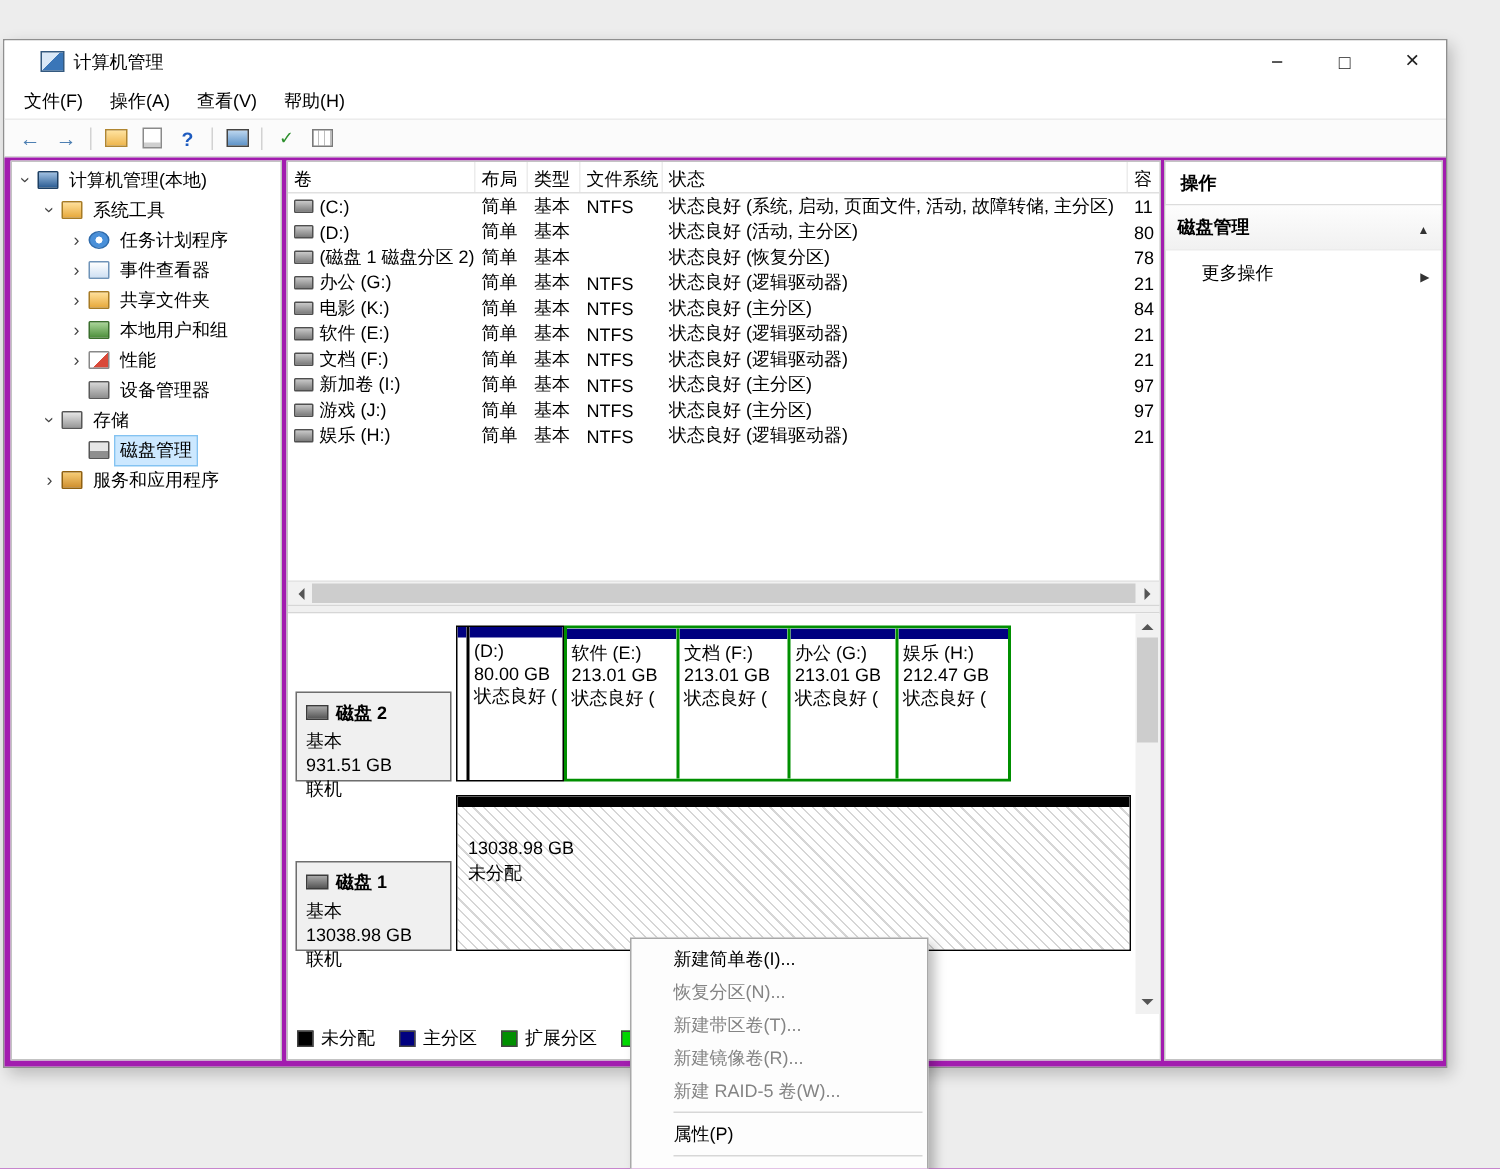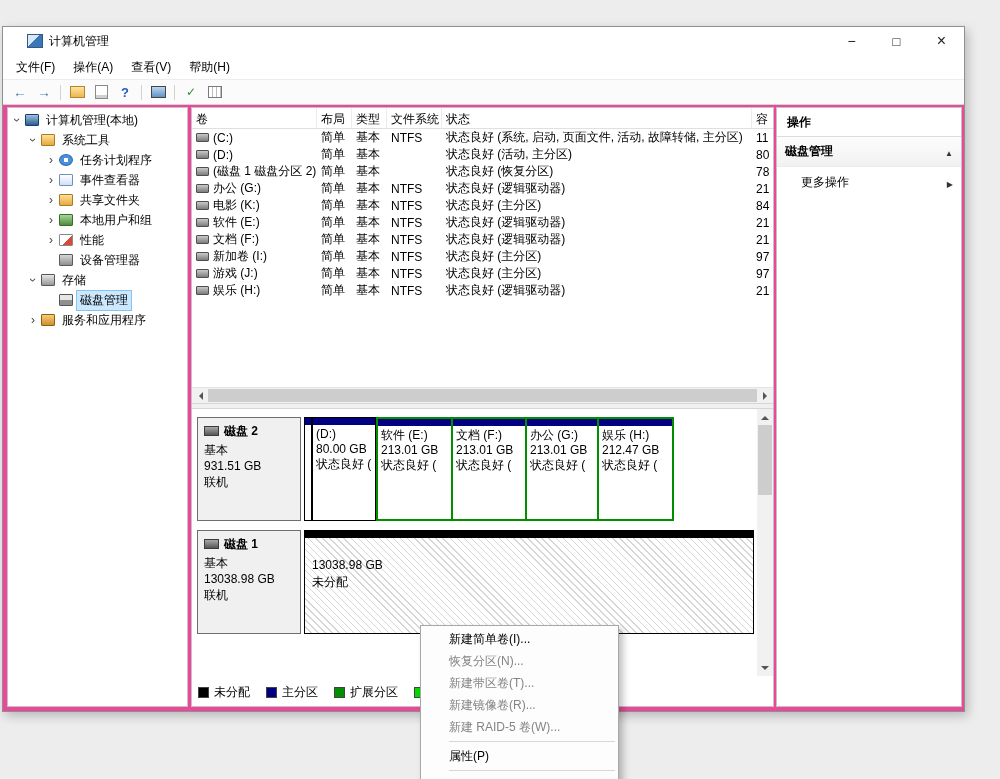--- a/index.html
+++ b/index.html
@@ -28,21 +28,21 @@
   .ic-arrow { color:#4d7fb2; font-weight:bold; font-size:14px; }
   .ic-folder { width:15px; height:12px; background:linear-gradient(#ffe3a0,#eeb64e); border:1px solid #b08631; }
   .ic-doc { width:13px; height:14px; background:#fff; border:1px solid #8a8a8a; box-shadow:inset 0 -3px 0 #cfcfcf; }
   .ic-help { color:#1d5bbf; font-weight:bold; font-size:13px; }
   .ic-monitor { width:15px; height:12px; border:1px solid #444; background:linear-gradient(#bcd6ef,#5e93c8); }
   .ic-check { color:#2c8f2c; font-weight:bold; font-size:12px; }
   .ic-grid { width:14px; height:12px; border:1px solid #7a7a7a;
              background:repeating-linear-gradient(90deg,#fff 0 3px,#bdbdbd 3px 4px); }
 
   
-  .content { position:absolute; left:0; right:0; top:78px; bottom:0; background:#ec4899; }
+  .content { position:absolute; left:0; right:0; top:78px; bottom:0; background:#a21caf; }
 
   
   .tree-pane { position:absolute; left:4px; top:2px; width:181px; bottom:4px;
                background:#fff; border:1px solid #c3c3c3; padding-top:2px; overflow:hidden; }
   .titem { height:20px; display:flex; align-items:center; white-space:nowrap; }
   .lvl0 { padding-left:3px; } .lvl1 { padding-left:19px; } .lvl2 { padding-left:37px; }
   .exp { width:12px; flex:none; text-align:center; color:#444; font-size:12px; line-height:10px; }
   .exp-c::before { content:"›"; }
   .exp-e::before { content:"›"; display:inline-block; transform:rotate(90deg); }
   .ticon { width:14px; height:12px; flex:none; margin:0 4px 0 2px; border-radius:1px; }
@@ -83,21 +83,21 @@
   .tri-r { width:0; height:0; border:4px solid transparent; border-left-color:#555; margin-left:3px; }
   .tri-u { width:0; height:0; border:4px solid transparent; border-bottom-color:#555; margin-bottom:3px; }
   .tri-d { width:0; height:0; border:4px solid transparent; border-top-color:#555; margin-top:3px; }
   .hsb .thumb { position:absolute; left:16px; right:16px; top:1px; bottom:1px; background:#cdcdcd; }
 
   .splitter { height:6px; background:#f0f0f0; flex:none; border-top:1px solid #d6d6d6; border-bottom:1px solid #d6d6d6; }
 
   .graph-sec { flex:1; position:relative; background:#fff; overflow:hidden; }
   .graph-scroll { position:absolute; left:0; right:16px; top:0; bottom:30px; padding:8px 0 0 5px; overflow:hidden; }
   .disk { display:flex; margin-bottom:9px; height:104px; }
-  .dlabel { width:104px; flex:none; border:1px solid #6e6e6e; background:#f0f0f0; padding:5px 6px; line-height:16px; }
+  .dlabel { width:104px; flex:none; border:1px solid #6e6e6e; background:#f0f0f0; padding:5px 6px; line-height:16px;margin-top:44px; }
   .dname { display:flex; align-items:center; font-weight:bold; margin-bottom:3px; }
   .dicon { width:15px; height:10px; flex:none; margin-right:5px;
            background:linear-gradient(#a8a8a8,#565656); border:1px solid #3b3b3b; }
   .parts { display:flex; margin-left:3px; align-items:stretch; }
   .pcell { border:1px solid #000; background:#fff; overflow:hidden; flex:none; }
   .pstrip { height:7px; background:#000080; }
   .pstrip-black { background:#000; }
   .ptext { padding:2px 3px; line-height:15px; white-space:nowrap; overflow:hidden; }
   .pcell-tiny { width:8px; }
   .pcell-d { width:64px; }

